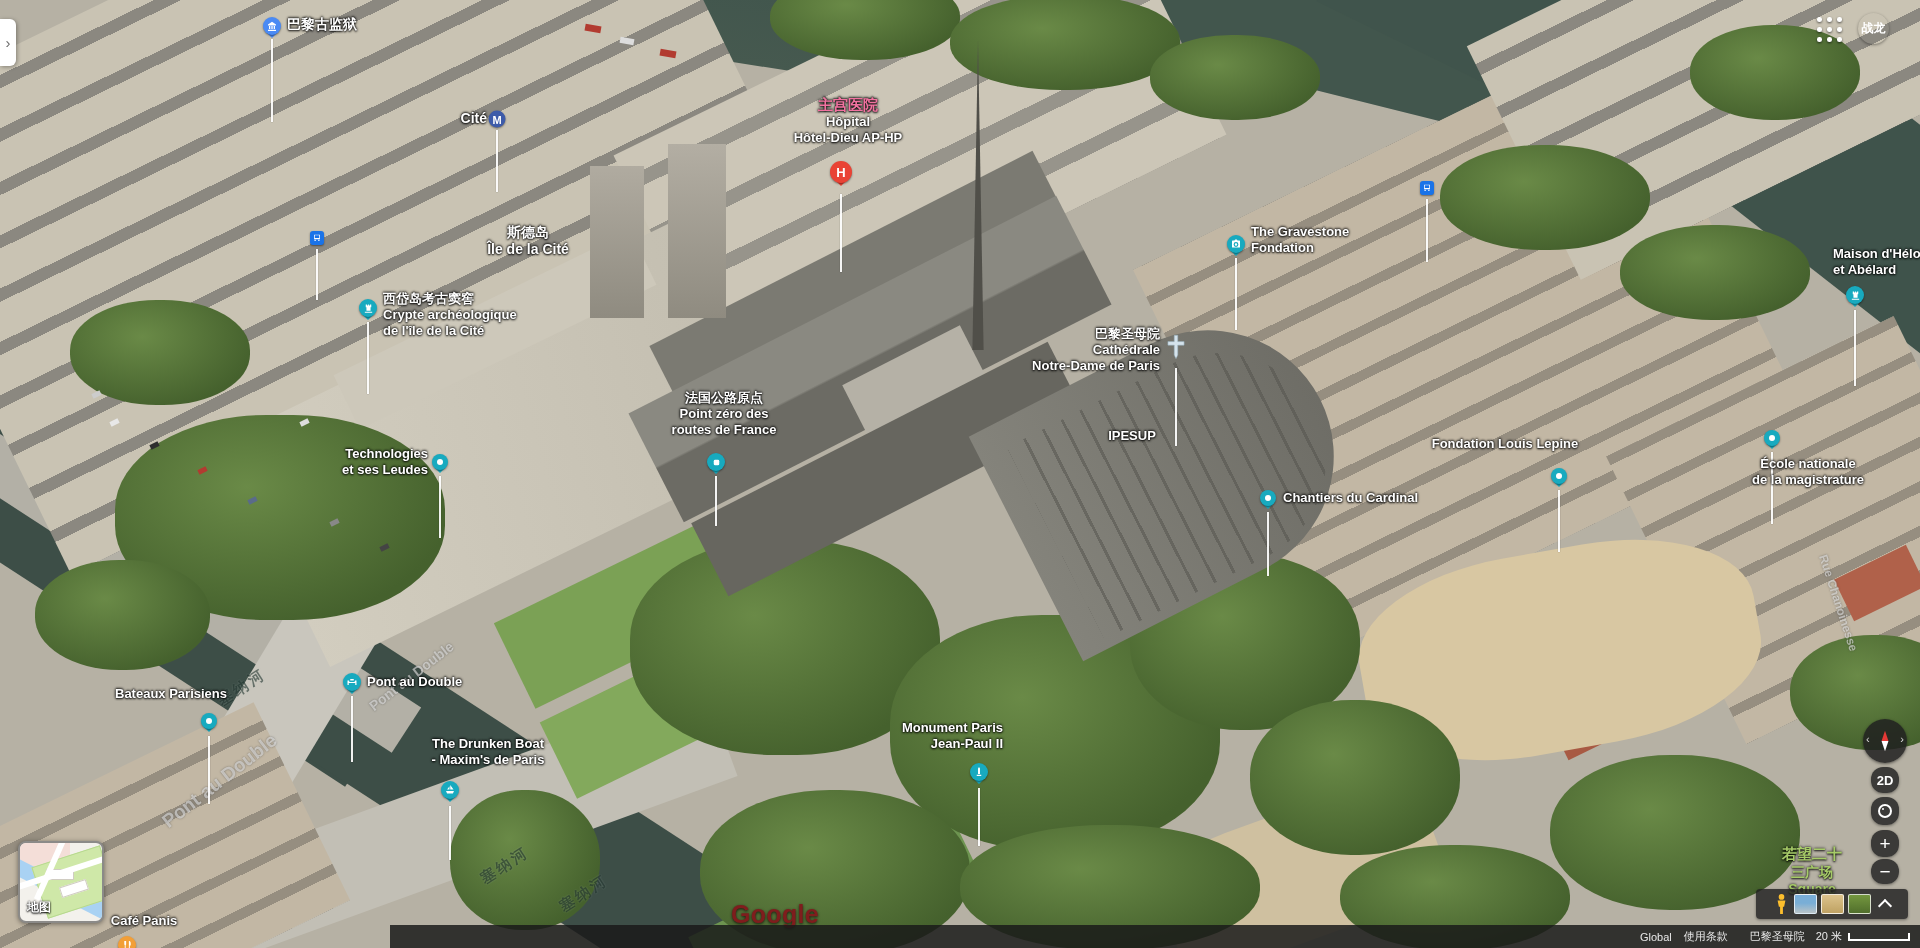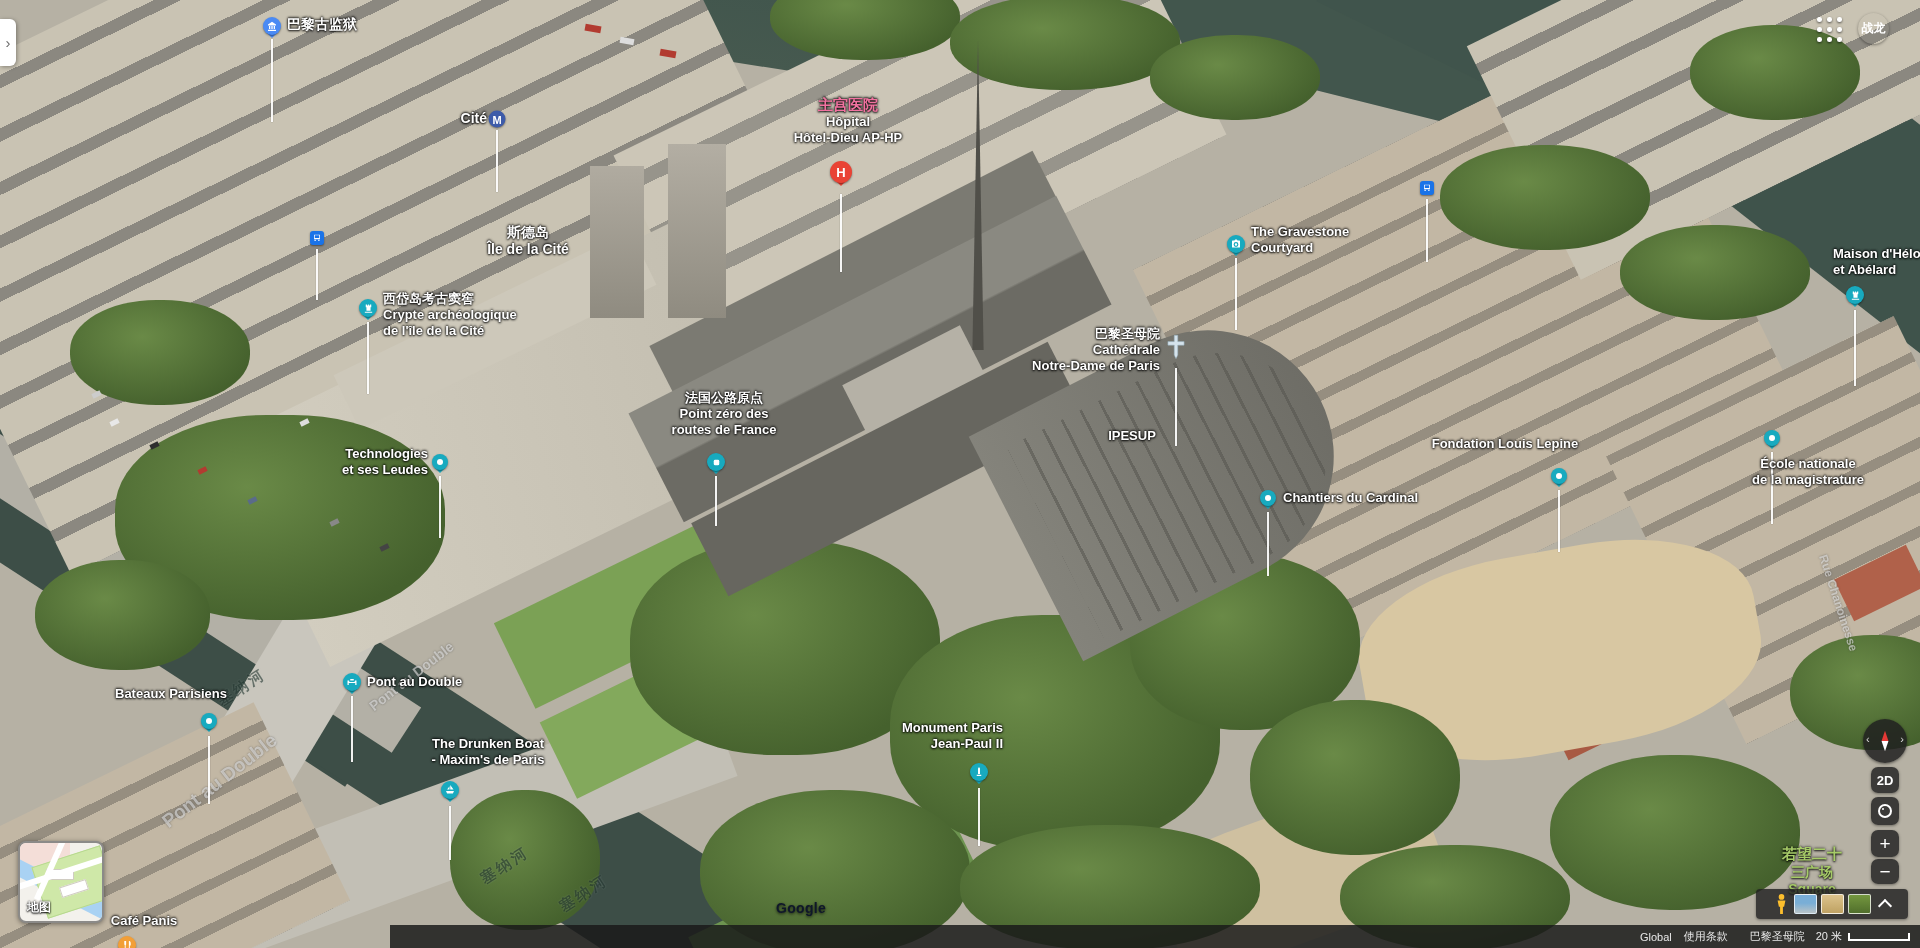--- a/index.html
+++ b/index.html
@@ -30,21 +30,21 @@
   .chrome{z-index:40;}
   #collapse-tab{left:0;top:19px;width:16px;height:47px;background:#fff;border-radius:0 6px 6px 0;
                 box-shadow:1px 1px 4px rgba(0,0,0,.35);display:flex;align-items:center;justify-content:center;
                 color:#6b6b6b;font-size:15px;cursor:pointer;}
   #apps-grid{left:1815px;top:15px;width:27px;height:27px;display:grid;grid-template-columns:repeat(3,1fr);
              gap:3px;padding:2px;cursor:pointer;filter:drop-shadow(0 1px 1px rgba(0,0,0,.6));}
   #apps-grid span{width:4.5px;height:4.5px;border-radius:50%;background:#fff;}
   #account-badge{left:1858px;top:13px;width:31px;height:31px;border-radius:50%;color:#fff;font-size:12px;
                  display:flex;align-items:center;justify-content:center;cursor:pointer;font-weight:bold;
                  box-shadow:0 1px 3px rgba(0,0,0,.4);}
-  .ctl{background:rgba(32,32,32,.82);color:#fff;border-radius:7px;display:flex;align-items:center;
+  .ctl{background:rgba(32,32,32,.82);color:#fff;border-radius:12px;display:flex;align-items:center;
        justify-content:center;cursor:pointer;box-shadow:0 1px 3px rgba(0,0,0,.4);}
   #compass{left:1863px;top:719px;width:44px;height:44px;border-radius:50%;background:rgba(32,32,32,.85);
            display:flex;align-items:center;justify-content:center;cursor:pointer;box-shadow:0 1px 3px rgba(0,0,0,.5);}
   #compass .rot{position:absolute;color:#ddd;font-size:11px;top:14px;}
   #twod-button{left:1871px;top:767px;width:28px;height:26px;font-size:13px;font-weight:bold;}
   #locate-button{left:1871px;top:797px;width:28px;height:28px;}
   #locate-button i{width:10px;height:10px;border:2px solid #fff;border-radius:50%;position:relative;}
   #locate-button i::after{content:"";position:absolute;left:2px;top:2px;width:2px;height:2px;background:#fff;border-radius:50%;}
   #zoom-in{left:1871px;top:830px;width:28px;height:27px;font-size:19px;}
   #zoom-out{left:1871px;top:859px;width:28px;height:25px;font-size:19px;}
@@ -57,21 +57,21 @@
   #layers-chevron{width:12px;height:12px;margin-left:4px;cursor:pointer;position:relative;}
   #layers-chevron::before{content:"";position:absolute;left:1px;top:3px;width:8px;height:8px;
       border-top:2px solid #fff;border-right:2px solid #fff;transform:rotate(-45deg);}
   
   #minimap{left:18px;top:841px;width:82px;height:78px;border-radius:8px;border:2px solid rgba(35,35,35,.5);
            overflow:hidden;background:#f3f1ec;box-shadow:0 1px 5px rgba(0,0,0,.45);cursor:pointer;z-index:40;}
   #minimap .mm{position:absolute;}
   #minimap-label{position:absolute;left:7px;bottom:5px;color:#fff;font-size:12px;font-weight:bold;
                  text-shadow:0 0 2px #000,0 1px 2px #000;z-index:3;}
   
-  #google-logo{left:776px;top:900px;z-index:44;color:#0f172a;font-size:14px;font-weight:bold;letter-spacing:.3px;
+  #google-logo{left:731px;top:900px;z-index:44;color:#7f1d1d;font-size:25px;font-weight:bold;letter-spacing:.3px;
                text-shadow:0 1px 3px rgba(0,0,0,.75);cursor:pointer;}
   #bottom-bar{position:absolute;left:390px;right:0;bottom:0;height:23px;background:rgba(25,25,25,.84);
               z-index:45;display:flex;align-items:center;color:#e8e8e8;font-size:11px;white-space:nowrap;}
   #bottom-bar .attr{padding:0 10px;overflow:hidden;}
   #bottom-bar .spacer{flex:1;}
   #bottom-bar .bb-item{margin:0 11px;cursor:pointer;}
   #bottom-bar .bb-static{margin:0 1px;}
   #scale-group{display:flex;align-items:center;margin-right:10px;}
   #scale-bar{width:58px;height:6px;border-left:2px solid #fff;border-right:2px solid #fff;
              border-bottom:2px solid #fff;margin-left:6px;}
@@ -248,21 +248,21 @@
       <div class="t">
         <div class="stem" style="left: 1236px; top: 258px; height: 72px;"></div>
         <div class="pin" style="left: 1236px; top: 244px; width: 18px; height: 18px; background: rgb(24, 170, 191);">
           <svg width="12" height="12" viewBox="0 0 24 24">
             <path fill="#fff" d="M9 5l1.2-2h3.6L15 5h4a1 1 0 011 1v12a1 1 0 01-1 1H5a1 1 0 01-1-1V6a1 1 0 011-1zm3 3.2a4.8 4.8 0 100 9.6 4.8 4.8 0 000-9.6zm0 2.4a2.4 2.4 0 110 4.8 2.4 2.4 0 010-4.8z"></path>
           </svg>
         </div>
         <div class="tail" style="left: 1236px; top: 251px; border-top-color: rgb(24, 170, 191);"></div>
         <div class="plabel left" style="left: 1251px; top: 224px; font-size: 13px;">
           <div>The Gravestone</div>
-          <div>Courtyard</div>
+          <div>Fondation</div>
         </div>
       </div>
       <div class="t">
         <div class="stem" style="left: 1559px; top: 490px; height: 62px;"></div>
         <div class="pin" style="left: 1559px; top: 476px; width: 16px; height: 16px; background: rgb(24, 170, 191);">
           <i style="width: 6px; height: 6px; border-radius: 50%; background: rgb(255, 255, 255);"></i>
         </div>
         <div class="tail" style="left: 1559px; top: 482px; border-top-color: rgb(24, 170, 191);"></div>
         <div class="plabel center" style="left: 1505px; top: 436px; font-size: 13px;">
           <div>Fondation Louis Lepine</div>

